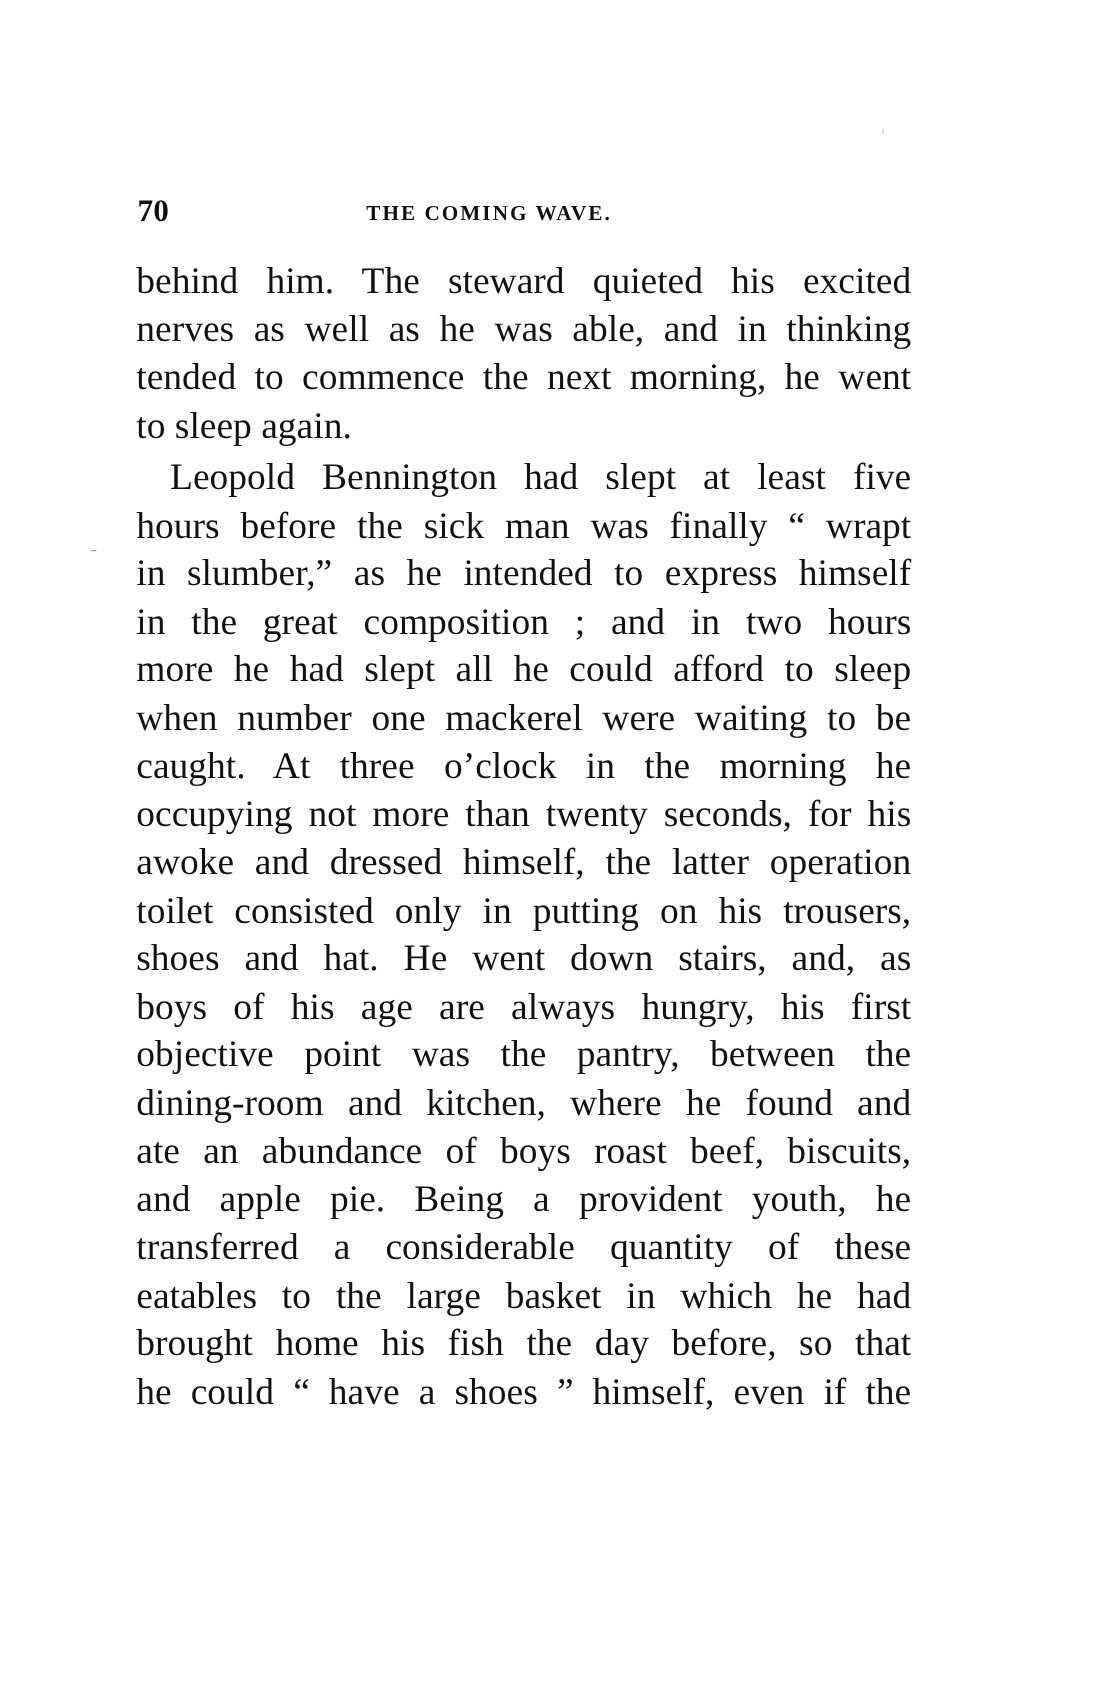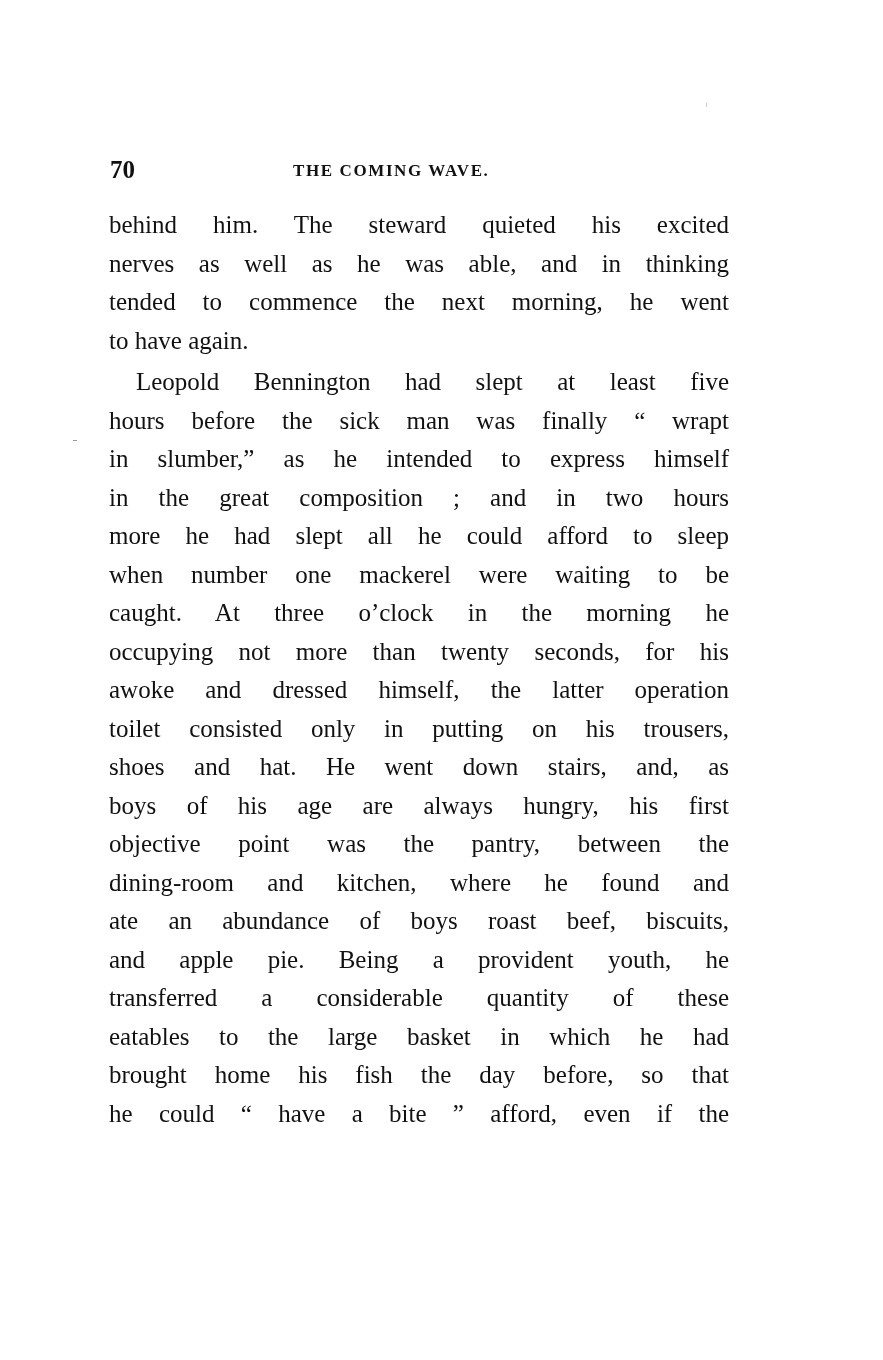--- a/index.html
+++ b/index.html
@@ -40,21 +40,21 @@
     }
     .body-text {
       position: absolute;
       top: 206px;
       left: 109px;
       width: 620px;
     }
     .line {
       height: 38.5px;
       line-height: 38.5px;
-      font-size: 25px;
+      font-size: 30px;
       white-space: nowrap;
       text-align: justify;
       text-align-last: justify;
       display: block;
     }
     .line.last {
       text-align-last: left;
     }
     .line.indent {
       padding-left: 27px;
@@ -85,21 +85,21 @@
 <div class="header">
   <span class="page-number">70</span>
   <span class="running-title">THE COMING WAVE.</span>
 </div>
 
 <div class="body-text">
   <div>
     <span class="line">behind him.  The steward  quieted  his  excited</span>
     <span class="line">nerves as well as he was able, and in  thinking</span>
     <span class="line">tended to commence the next morning, he went</span>
-    <span class="line last">to have again.</span>
+    <span class="line last">to sleep again.</span>
   </div>
   <div class="para-gap"></div>
   <div>
     <span class="line indent">Leopold  Bennington  had  slept  at  least  five</span>
     <span class="line">hours before the  sick  man was finally  “ wrapt</span>
     <span class="line">in slumber,” as he intended to express  himself</span>
     <span class="line">in  the  great  composition ; and  in  two  hours</span>
     <span class="line">more he had slept all  he  could  afford  to sleep</span>
     <span class="line">when number one mackerel were waiting  to be</span>
     <span class="line">caught.  At  three  o’clock in  the  morning  he</span>
@@ -108,18 +108,18 @@
     <span class="line">toilet consisted only in putting on  his  trousers,</span>
     <span class="line">shoes and hat.  He  went  down stairs,  and, as</span>
     <span class="line">boys of his  age  are  always hungry,  his  first</span>
     <span class="line">objective  point  was  the  pantry,  between  the</span>
     <span class="line">dining-room and  kitchen, where  he  found and</span>
     <span class="line">ate an abundance of  boys  roast  beef,  biscuits,</span>
     <span class="line">and apple  pie.  Being  a  provident  youth,  he</span>
     <span class="line">transferred  a  considerable  quantity  of  these</span>
     <span class="line">eatables to  the  large  basket in  which he had</span>
     <span class="line">brought home his  fish the  day before, so  that</span>
-    <span class="line">he  could  “ have a  bite ” afford,  even  if the</span>
+    <span class="line">he  could  “ have a  shoes ” himself,  even  if the</span>
   </div>
 </div>
 
 <div class="stray-mark"></div>
 <div class="stray-mark2"></div>
 
 </body></html>

